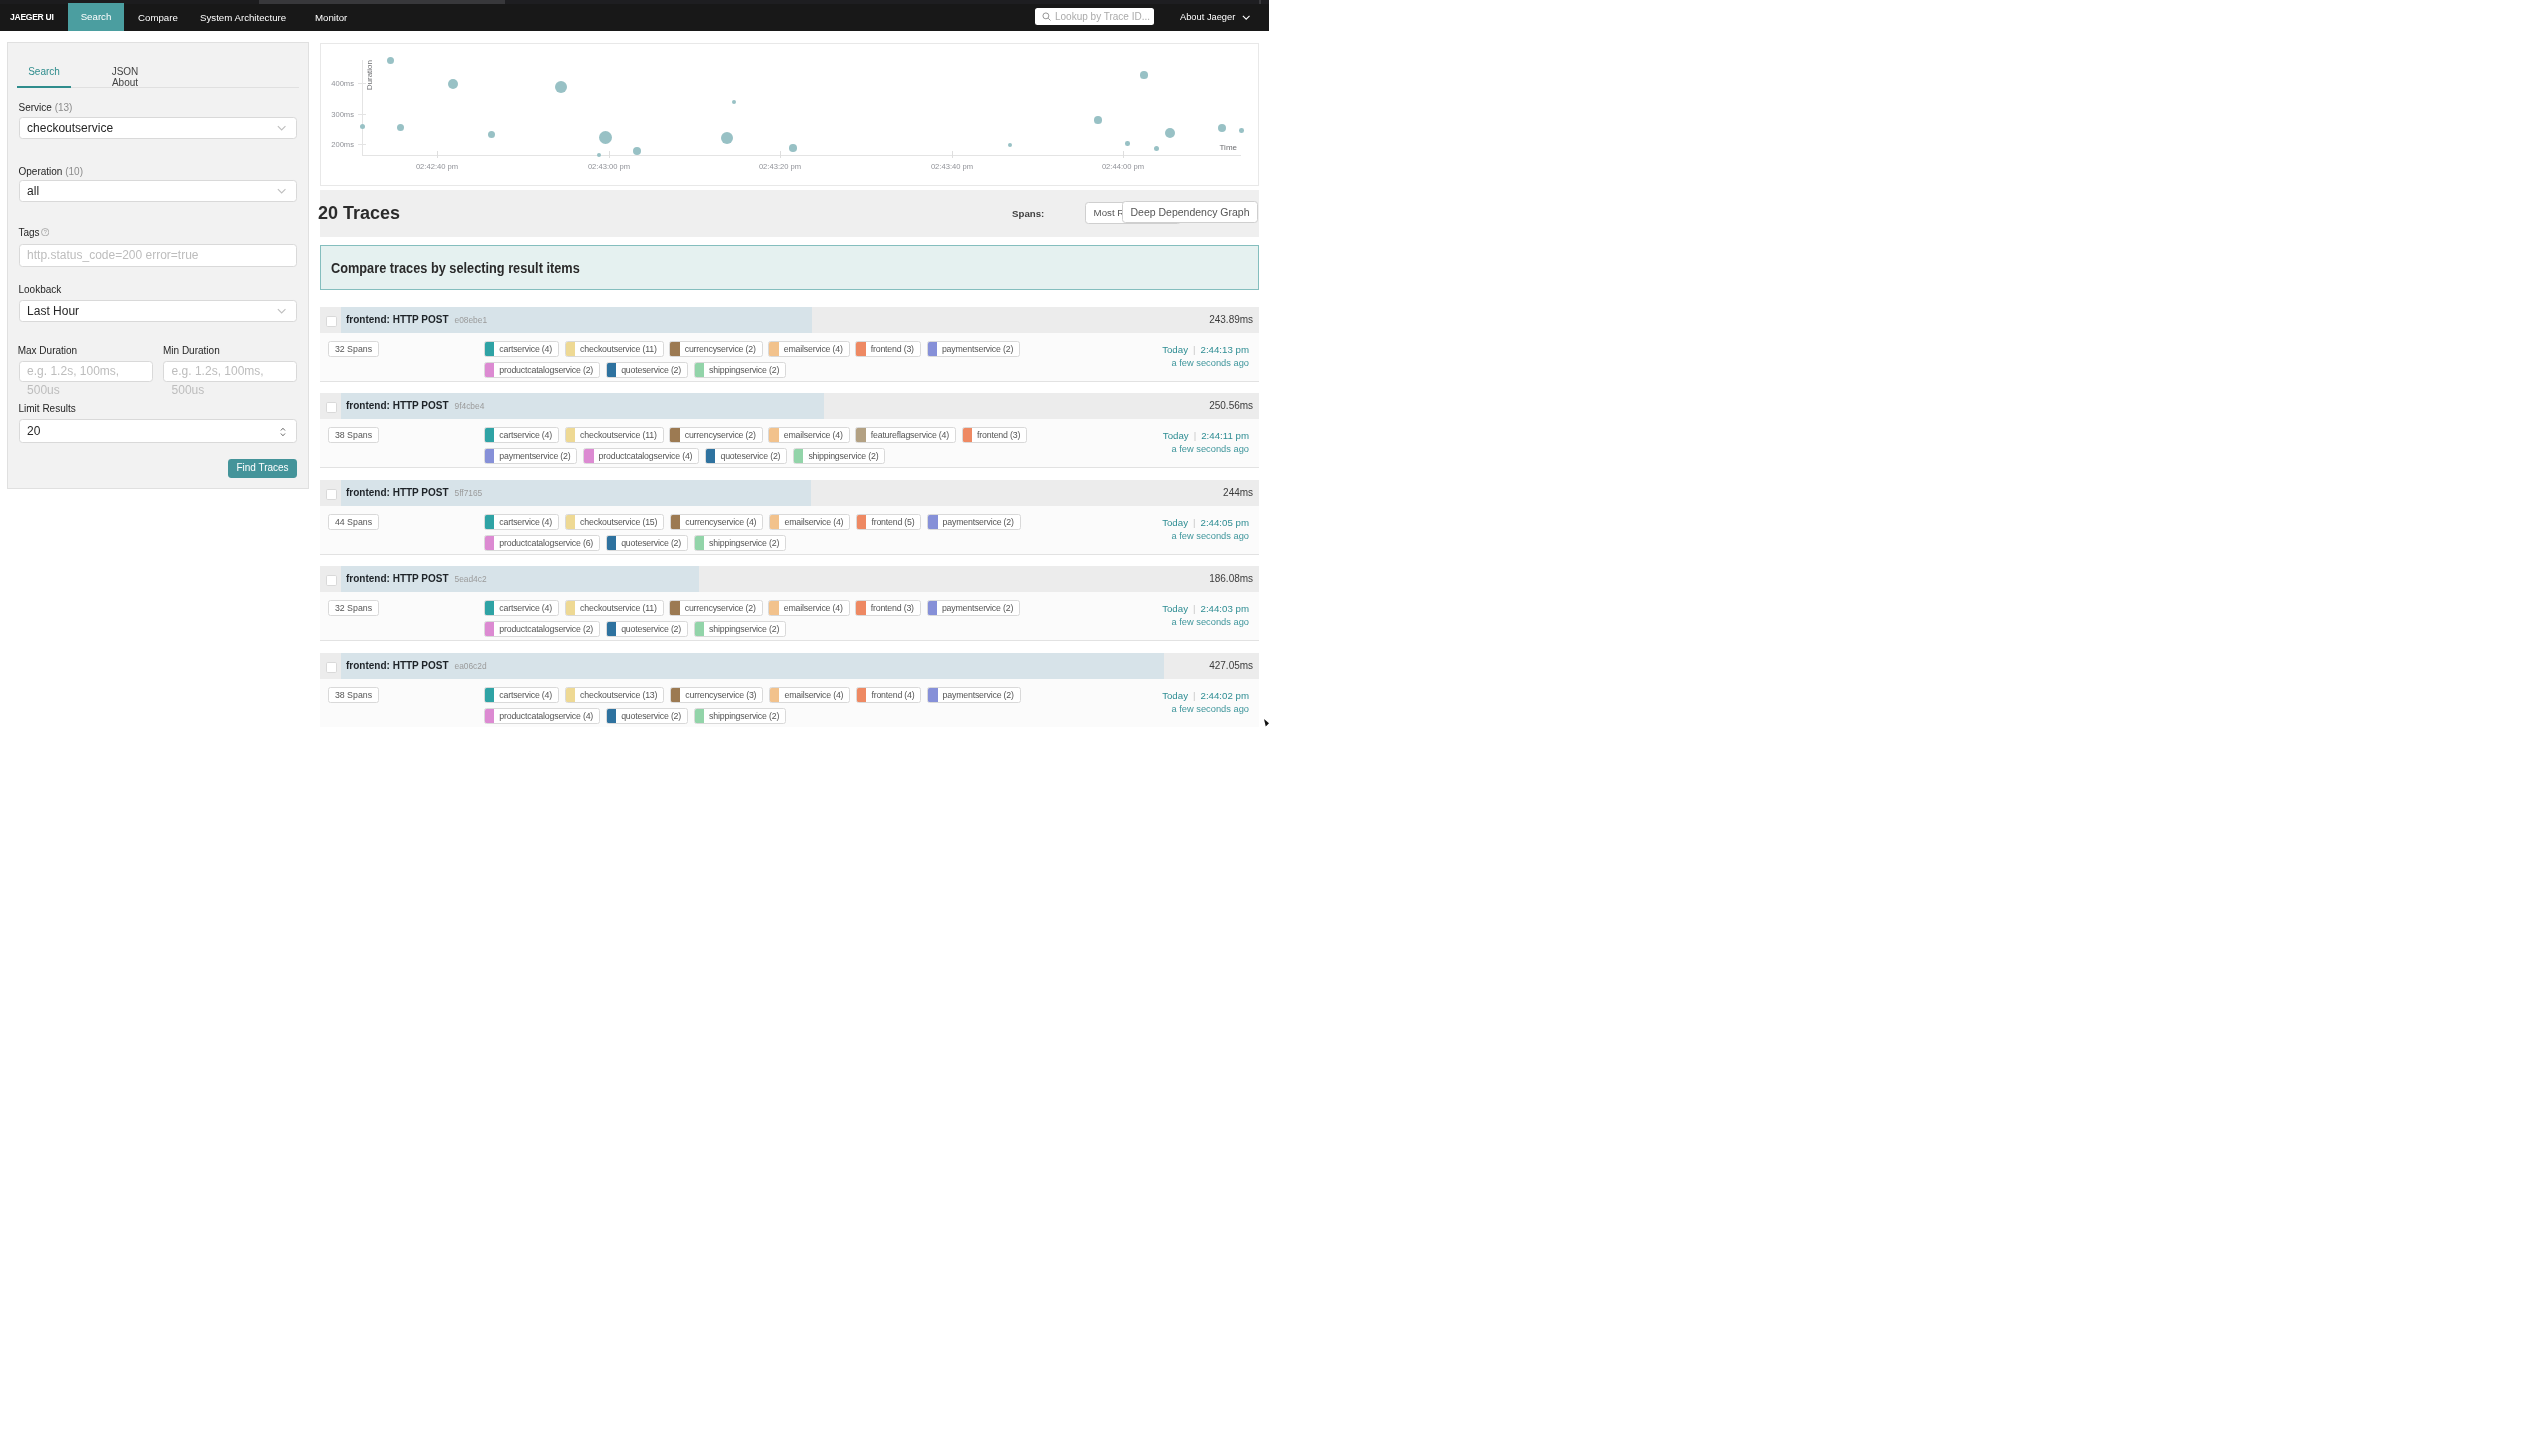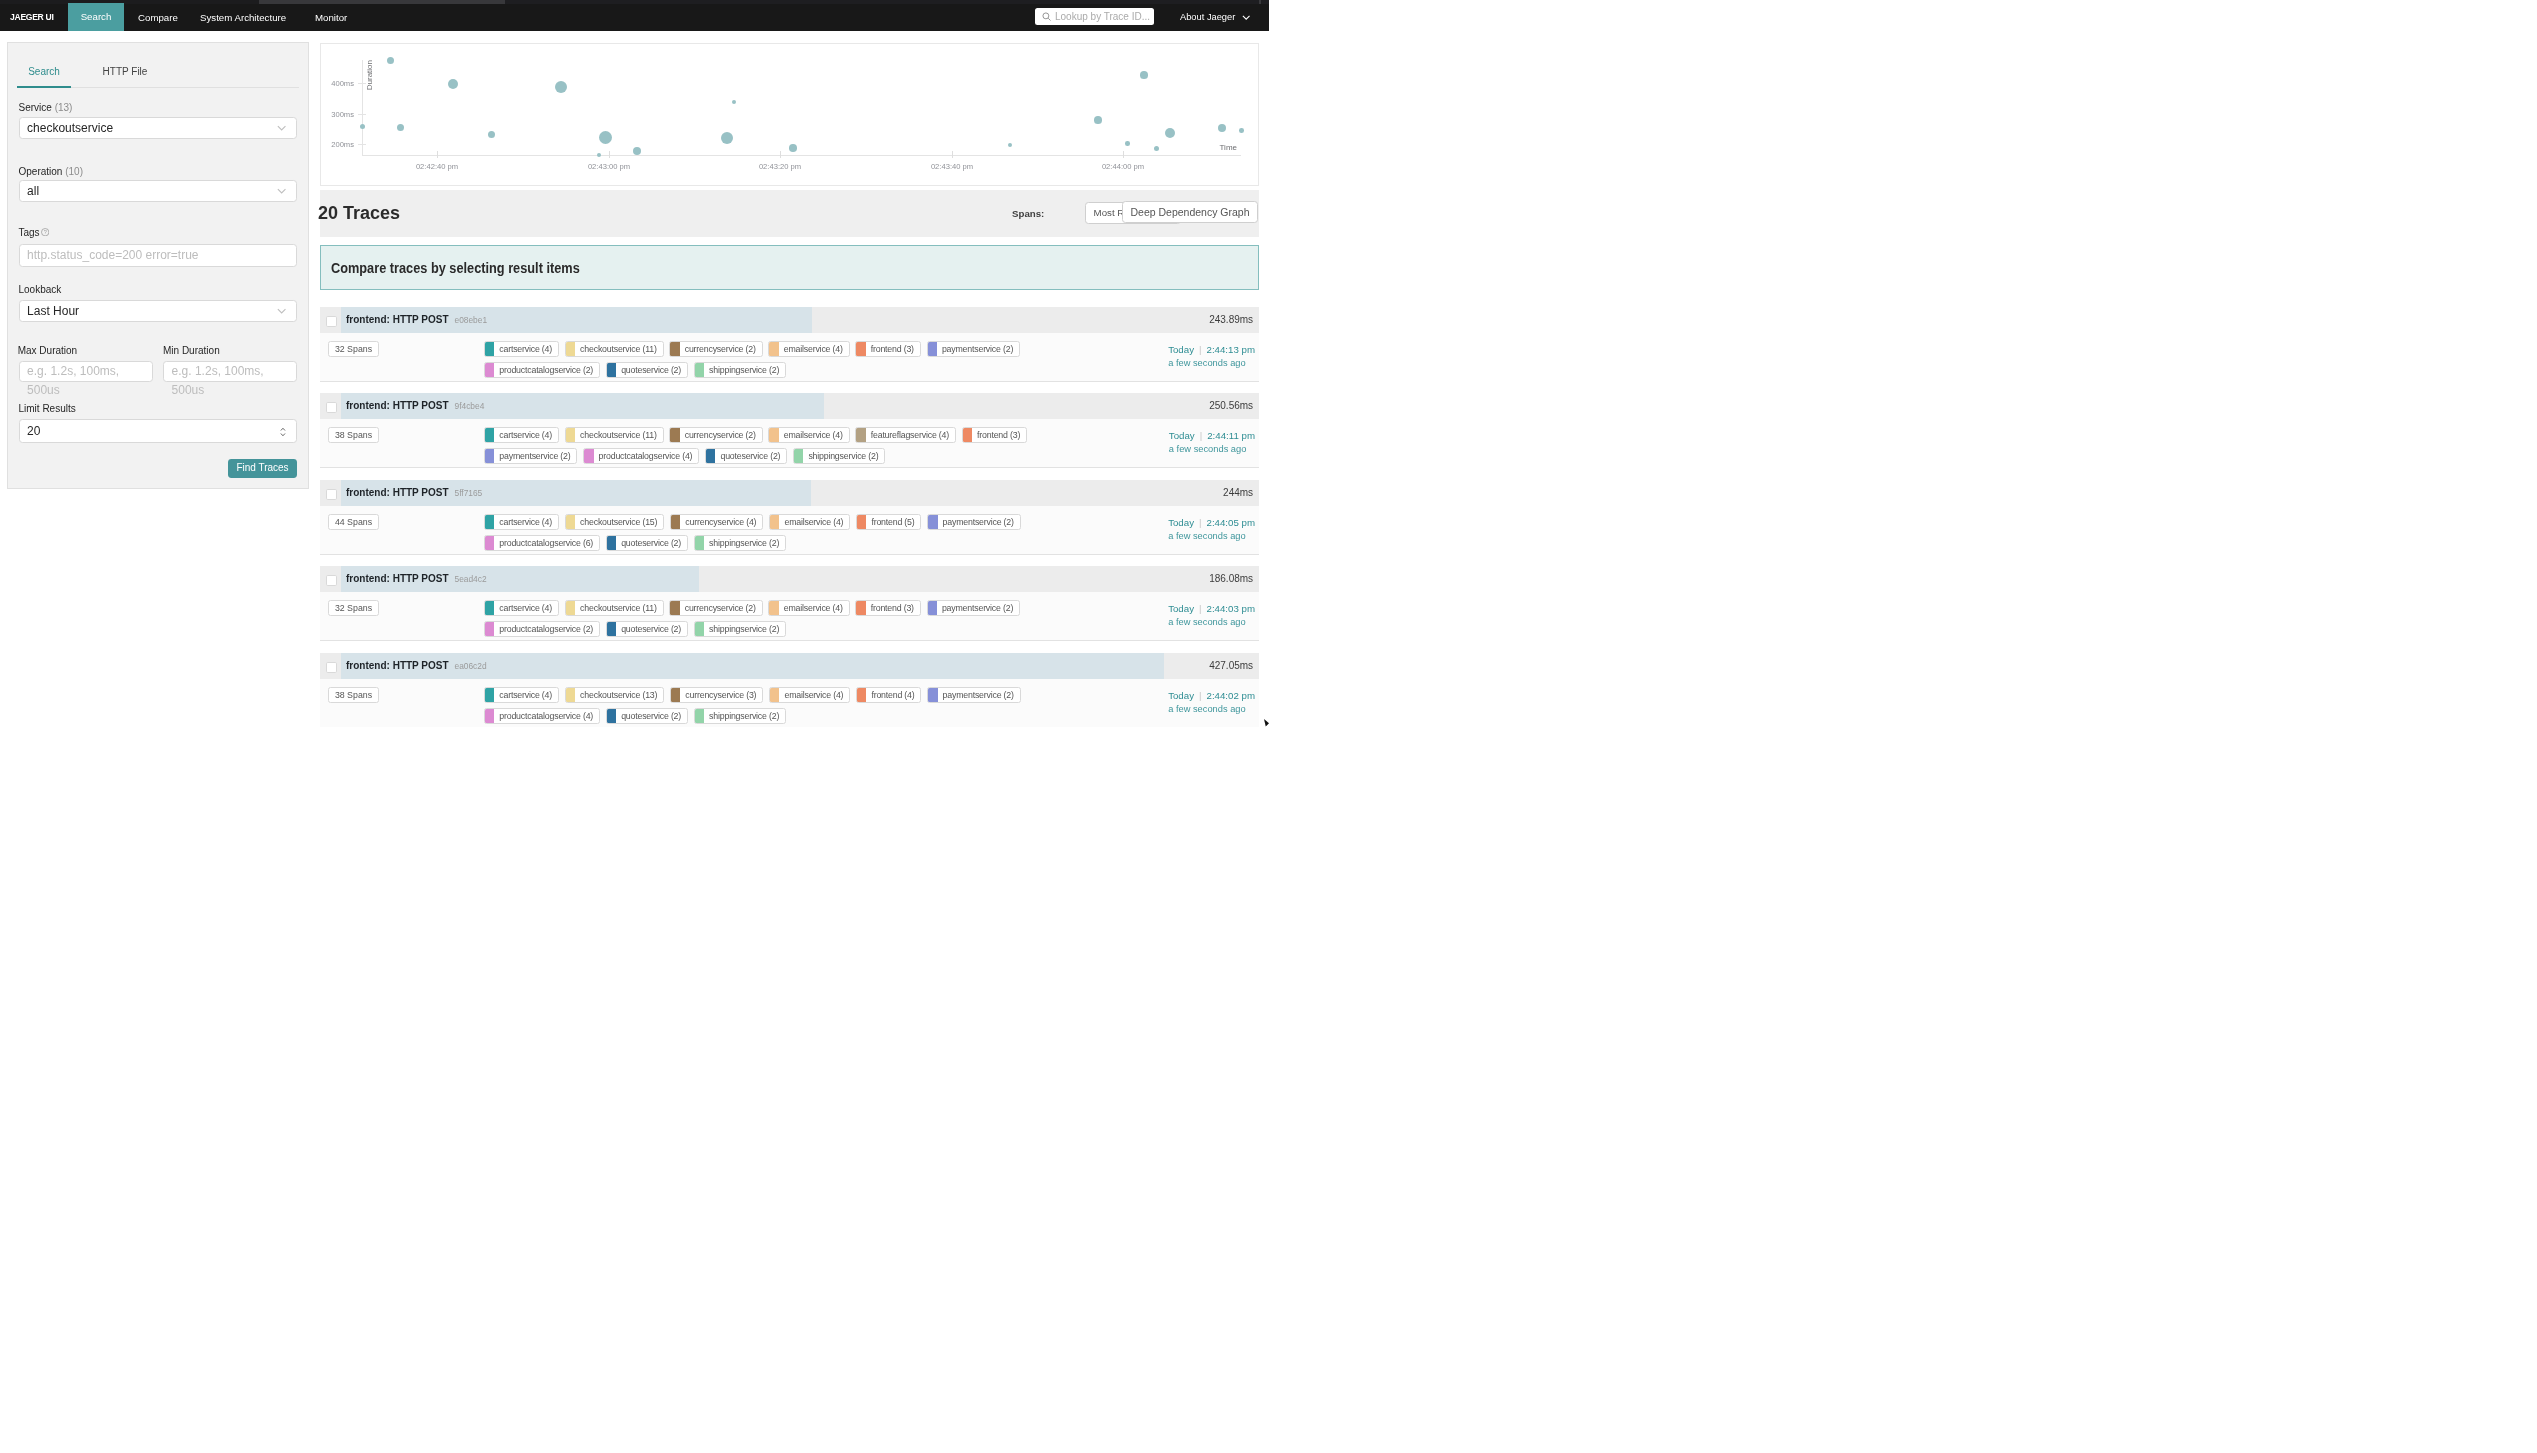--- a/index.html
+++ b/index.html
@@ -20,21 +20,21 @@
 .cbox{position:absolute;left:6.3px;top:9.3px;width:11px;height:11px;background:#fff;
  border:0.8px solid #d9d9d9;border-radius:1.7px}
 .ctitle{position:absolute;left:26px;top:0;height:26px;line-height:26px;font-size:10px;
  font-weight:bold;color:#1e2328}
 .ctitle .tid{font-weight:normal;color:#9b9b9b;font-size:8.4px;margin-left:5.9px}
 .cdur{position:absolute;right:5.9px;top:0;height:26px;line-height:26px;font-size:10px;color:#3c3c3c}
 .cbody{position:absolute;left:0;top:26px;width:100%;height:48px;background:#fbfbfb}
 .spanspill{position:absolute;left:8px;top:34px;height:16.4px;line-height:15px;border:0.8px solid #d9d9d9;
  border-radius:2.5px;background:#fff;font-size:8.8px;color:#555;padding:0 5.9px}
 .trow{position:absolute;left:164px;white-space:nowrap}
-.ttime{position:absolute;right:4px;top:37px;}
+.ttime{position:absolute;right:10px;top:37px;text-align:right}
 .t1{font-size:9.7px;color:#2e8d93}
 .t1 .sep{color:#c9c9c9;padding:0 5px}
 .t2{font-size:9.3px;color:#3f969c;margin-top:2.9px}
 </style></head><body>
 
 <div class="abs" style="left:0;top:0;width:1269px;height:4.2px;background:#1e1e21"></div>
 <div class="abs" style="left:0;top:0;width:259px;height:4.2px;background:#1c1c1e"></div>
 <div class="abs" style="left:259px;top:0;width:246px;height:4.2px;background:#38383b"></div>
 <div class="abs" style="left:1259px;top:0;width:1.7px;height:4.2px;background:#3a3a3d"></div>
 <div class="abs" style="left:0;top:4.2px;width:1269px;height:27px;background:#181818"></div>
@@ -49,21 +49,21 @@
       <line x1="8" y1="8" x2="11" y2="11" stroke="#8f8f8f" stroke-width="1.2"></line>
     </svg>
 <div style="position:absolute;left:20px;top:0;line-height:17.7px;font-size:10px;color:#ababab">Lookup by Trace ID...</div>
   </div>
 <div class="abs" style="left:1180px;top:4.2px;height:27px;line-height:27px;font-size:9.3px;color:#fff">About Jaeger
 <svg width="8.4" height="5" viewBox="0 0 10 6" style="margin-left:4.2px">
       <path d="M1 1 L5 5 L9 1" fill="none" stroke="#fff" stroke-width="1.3"></path>
     </svg></div>
 <div class="abs" style="left:6.7px;top:42px;width:302px;height:447px;background:#f2f2f2;border:0.8px solid #e0e0e0"></div>
 <div class="abs" style="left:17px;top:66px;width:54px;text-align:center;font-size:10px;color:#2f8d8d">Search</div>
-<div class="abs" style="left:102px;top:66px;width:46px;text-align:center;font-size:10px;color:#434343">HTTP File</div>
+<div class="abs" style="left:102px;top:66px;width:46px;text-align:center;font-size:10px;color:#434343">JSON About</div>
 <div class="abs" style="left:17px;top:87px;width:282px;height:0.8px;background:#e0e0e0"></div>
 <div class="abs" style="left:17px;top:86px;width:54px;height:1.7px;background:#2f8d8d"></div>
 <div class="lab" style="left:18.5px;top:102px">Service <span class="n">(13)</span></div>
 <div class="sel" style="left:18.5px;top:117px;width:278px;height:22px">checkoutservice<svg width="9.3" height="5.9" viewBox="0 0 11 7" style="position:absolute;right:9.3px;top:50%;margin-top:-2.9px">
       <path d="M1 1.2 L5.5 5.8 L10 1.2" fill="none" stroke="#bfbfbf" stroke-width="1.3"></path>
     </svg></div>
 <div class="lab" style="left:18.5px;top:166px">Operation <span class="n">(10)</span></div>
 <div class="sel" style="left:18.5px;top:180px;width:278px;height:22px">all<svg width="9.3" height="5.9" viewBox="0 0 11 7" style="position:absolute;right:9.3px;top:50%;margin-top:-2.9px">
       <path d="M1 1.2 L5.5 5.8 L10 1.2" fill="none" stroke="#bfbfbf" stroke-width="1.3"></path>
     </svg></div>

